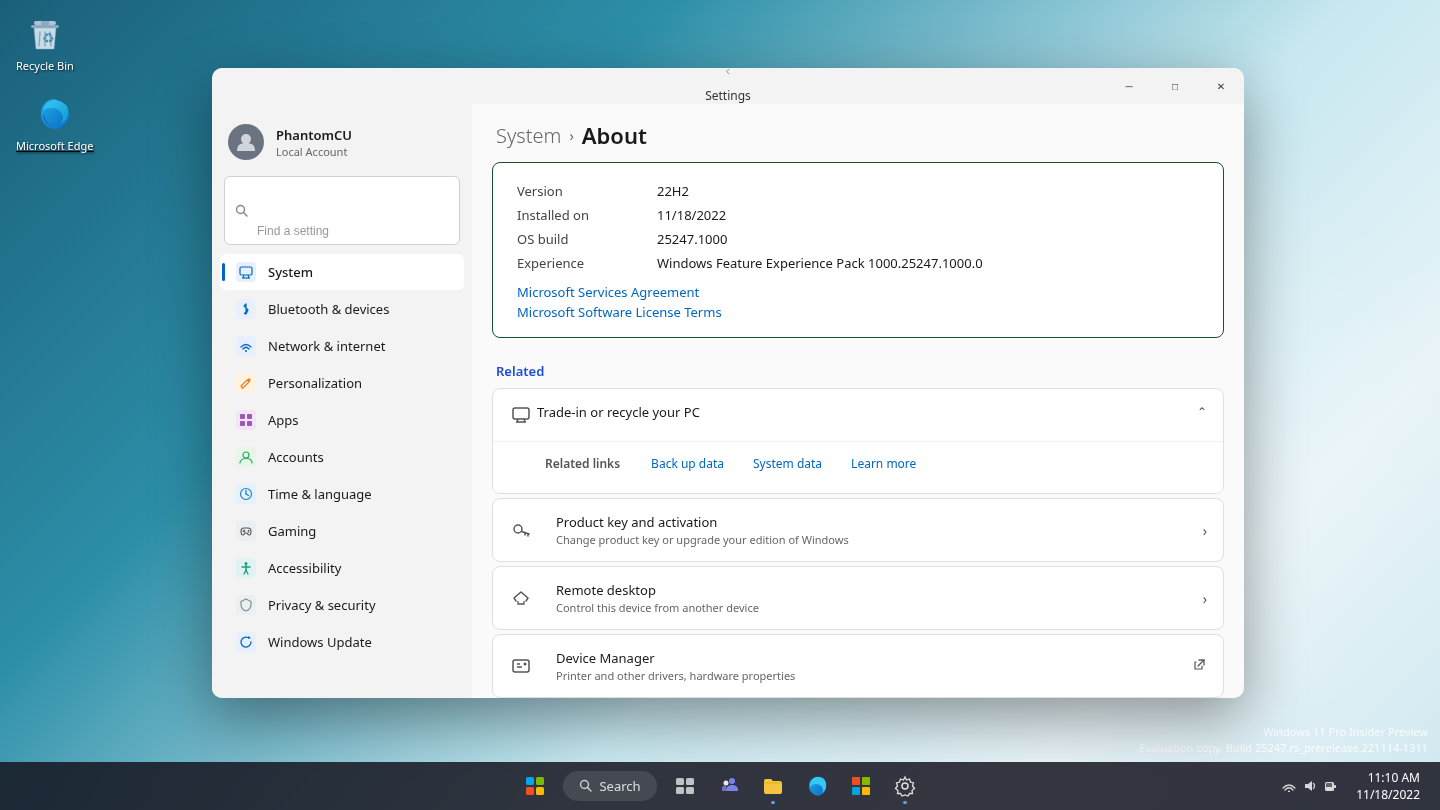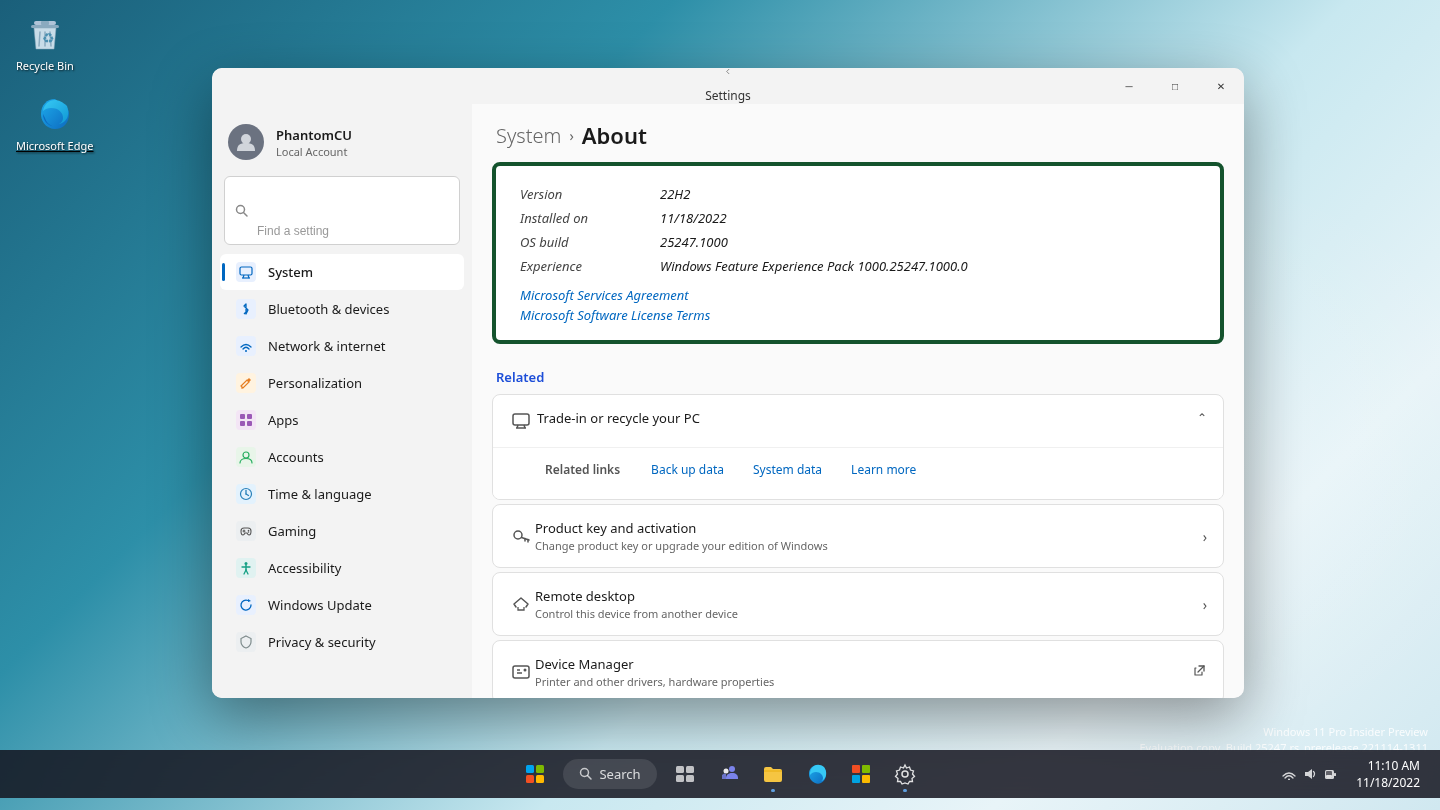--- a/index.html
+++ b/index.html
@@ -69,21 +69,21 @@
     .edge-icon {
       position: absolute;
       top: 90px;
       left: 12px;
       text-decoration: underline;
     }
 
     
     .taskbar {
       position: absolute;
-      bottom: 12px;
+      bottom: 0;
       left: 0;
       width: 100%;
       height: 48px;
       background: rgba(20, 20, 30, 0.85);
       backdrop-filter: blur(20px);
       display: flex;
       align-items: center;
       justify-content: center;
       z-index: 100;
     }
@@ -372,22 +372,21 @@
       font-weight: 600;
       color: #1a1a1a;
     }
 
     
     .info-card {
       background: white;
       margin: 0 20px 16px;
       border-radius: 8px;
       padding: 16px 24px;
-      border: 4px solid #14532d;
-      font-style: italic;
+      border: 1px solid #14532d;
     }
 
     .info-row {
       display: flex;
       padding: 3px 0;
       font-size: 13px;
     }
     .info-label {
       color: #444;
       width: 140px;
@@ -479,21 +478,21 @@
       cursor: pointer;
       padding: 3px 6px;
       border-radius: 4px;
     }
 
     .related-item-row {
       display: flex;
       align-items: center;
       padding: 14px 16px;
       cursor: pointer;
-      gap: 2px;
+      gap: 23px;
     }
 
     .related-item-info { flex: 1; }
     .related-item-name {
       font-size: 13px;
       color: #1a1a1a;
     }
     .related-item-desc {
       font-size: 11px;
       color: #666;
@@ -684,36 +683,36 @@
                 <line x1="7" y1="4" x2="7" y2="9" stroke="#16a085" stroke-width="1.5" stroke-linecap="round"></line>
                 <line x1="3" y1="6" x2="11" y2="6" stroke="#16a085" stroke-width="1.3" stroke-linecap="round"></line>
                 <line x1="7" y1="9" x2="5" y2="13" stroke="#16a085" stroke-width="1.3" stroke-linecap="round"></line>
                 <line x1="7" y1="9" x2="9" y2="13" stroke="#16a085" stroke-width="1.3" stroke-linecap="round"></line>
               </svg>
             </div>
             <span>Accessibility</span>
           </div>
 
           <div class="nav-item">
+            <div class="nav-icon" style="background:#eceff1;">
+              <svg width="14" height="14" viewBox="0 0 14 14" xmlns="http://www.w3.org/2000/svg">
+                <path d="M7 1 L12 3.5 L12 7 C12 10 9.5 12.5 7 13 C4.5 12.5 2 10 2 7 L2 3.5 Z" stroke="#7f8c8d" stroke-width="1.2" fill="none"></path>
+              </svg>
+            </div>
+            <span>Privacy &amp; security</span>
+          </div>
+
+          <div class="nav-item">
             <div class="nav-icon" style="background:#e8f0fe;">
               <svg width="14" height="14" viewBox="0 0 14 14" xmlns="http://www.w3.org/2000/svg">
                 <path d="M12 7 A5 5 0 1 1 9 2.5" stroke="#0067c0" stroke-width="1.3" fill="none" stroke-linecap="round"></path>
                 <path d="M9 1 L9 4 L12 3 Z" fill="#0067c0"></path>
               </svg>
             </div>
             <span>Windows Update</span>
-          </div>
-
-          <div class="nav-item">
-            <div class="nav-icon" style="background:#eceff1;">
-              <svg width="14" height="14" viewBox="0 0 14 14" xmlns="http://www.w3.org/2000/svg">
-                <path d="M7 1 L12 3.5 L12 7 C12 10 9.5 12.5 7 13 C4.5 12.5 2 10 2 7 L2 3.5 Z" stroke="#7f8c8d" stroke-width="1.2" fill="none"></path>
-              </svg>
-            </div>
-            <span>Privacy &amp; security</span>
           </div>
         </div>
       </div>
 
       <div class="content">
 
         <div class="breadcrumb-bar">
           <span class="breadcrumb-system">System</span>
           <span class="breadcrumb-sep">›</span>
           <span class="breadcrumb-current">About</span>

